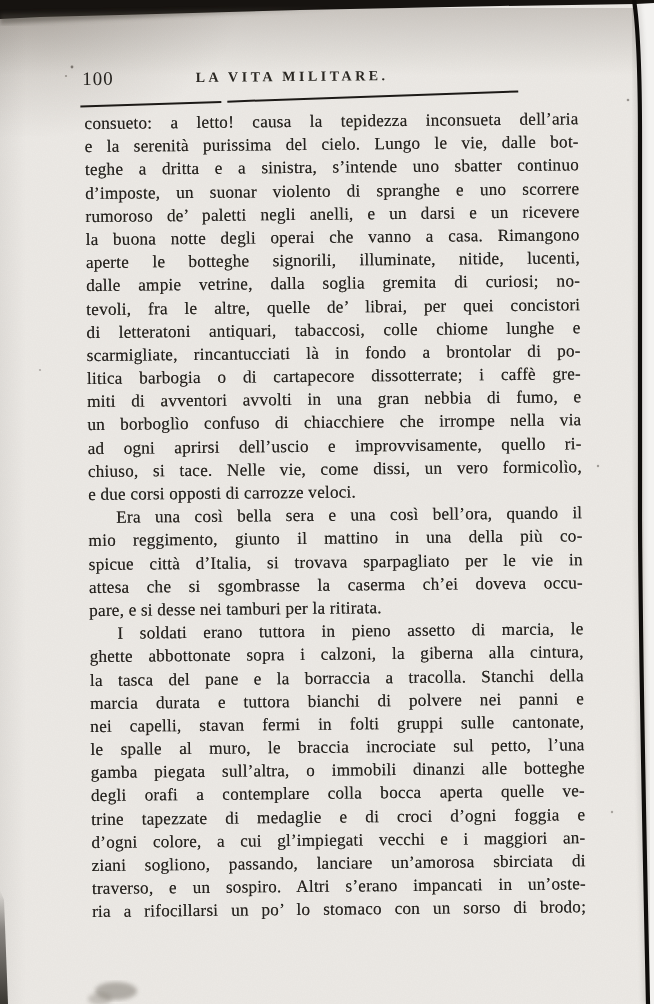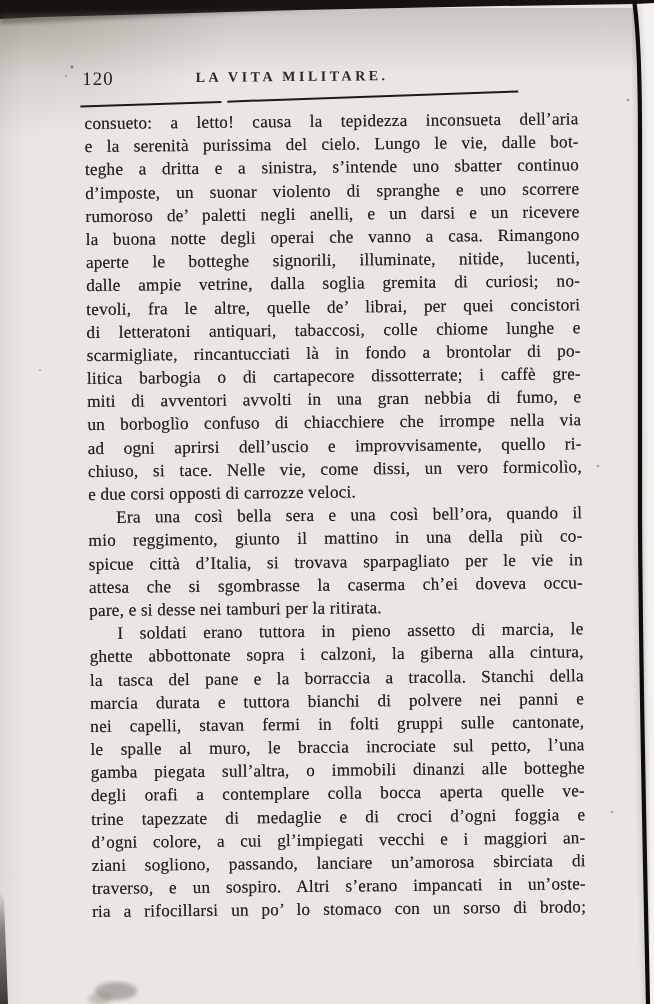--- a/index.html
+++ b/index.html
@@ -153,21 +153,21 @@
     <circle cx="66" cy="76" r="1.1" fill="#55504A" opacity="0.5"></circle>
     <circle cx="628" cy="100" r="1.3" fill="#55504A" opacity="0.55"></circle>
     <circle cx="598" cy="466" r="1.2" fill="#55504A" opacity="0.5"></circle>
     <circle cx="612" cy="812" r="1.2" fill="#55504A" opacity="0.45"></circle>
     <circle cx="40" cy="370" r="1.1" fill="#55504A" opacity="0.4"></circle>
   </svg>
 
   <div class="content">
 
     <div class="header-row">
-      <span class="page-number">120</span>
+      <span class="page-number">100</span>
       <span class="running-title">LA VITA MILITARE.</span>
     </div>
 
     <svg class="rule-svg" viewBox="0 0 446 20">
       <line x1="2" y1="16.5" x2="143" y2="13.2" stroke="#1D1A17" stroke-width="2"></line>
       <line x1="149" y1="13" x2="440" y2="5.6" stroke="#1D1A17" stroke-width="2"></line>
     </svg>
 
     <div class="text-block">
       <div class="line">consueto: a letto! causa la tepidezza inconsueta dell’aria</div>

